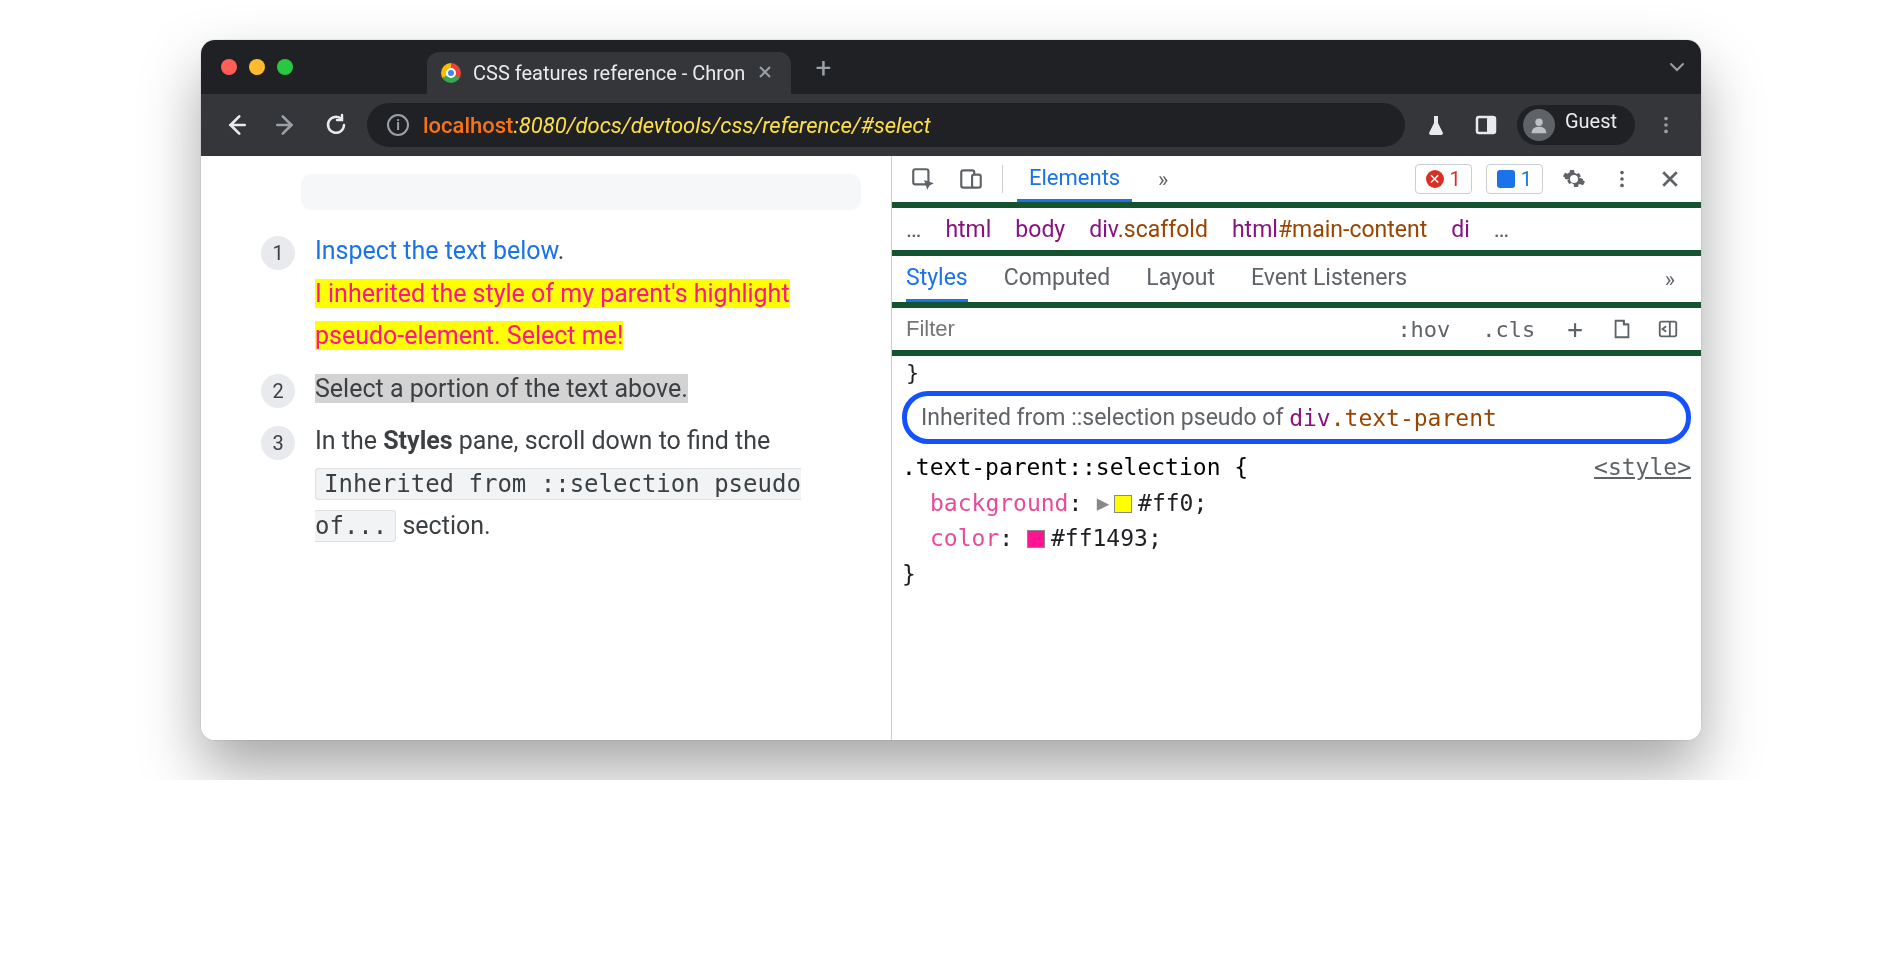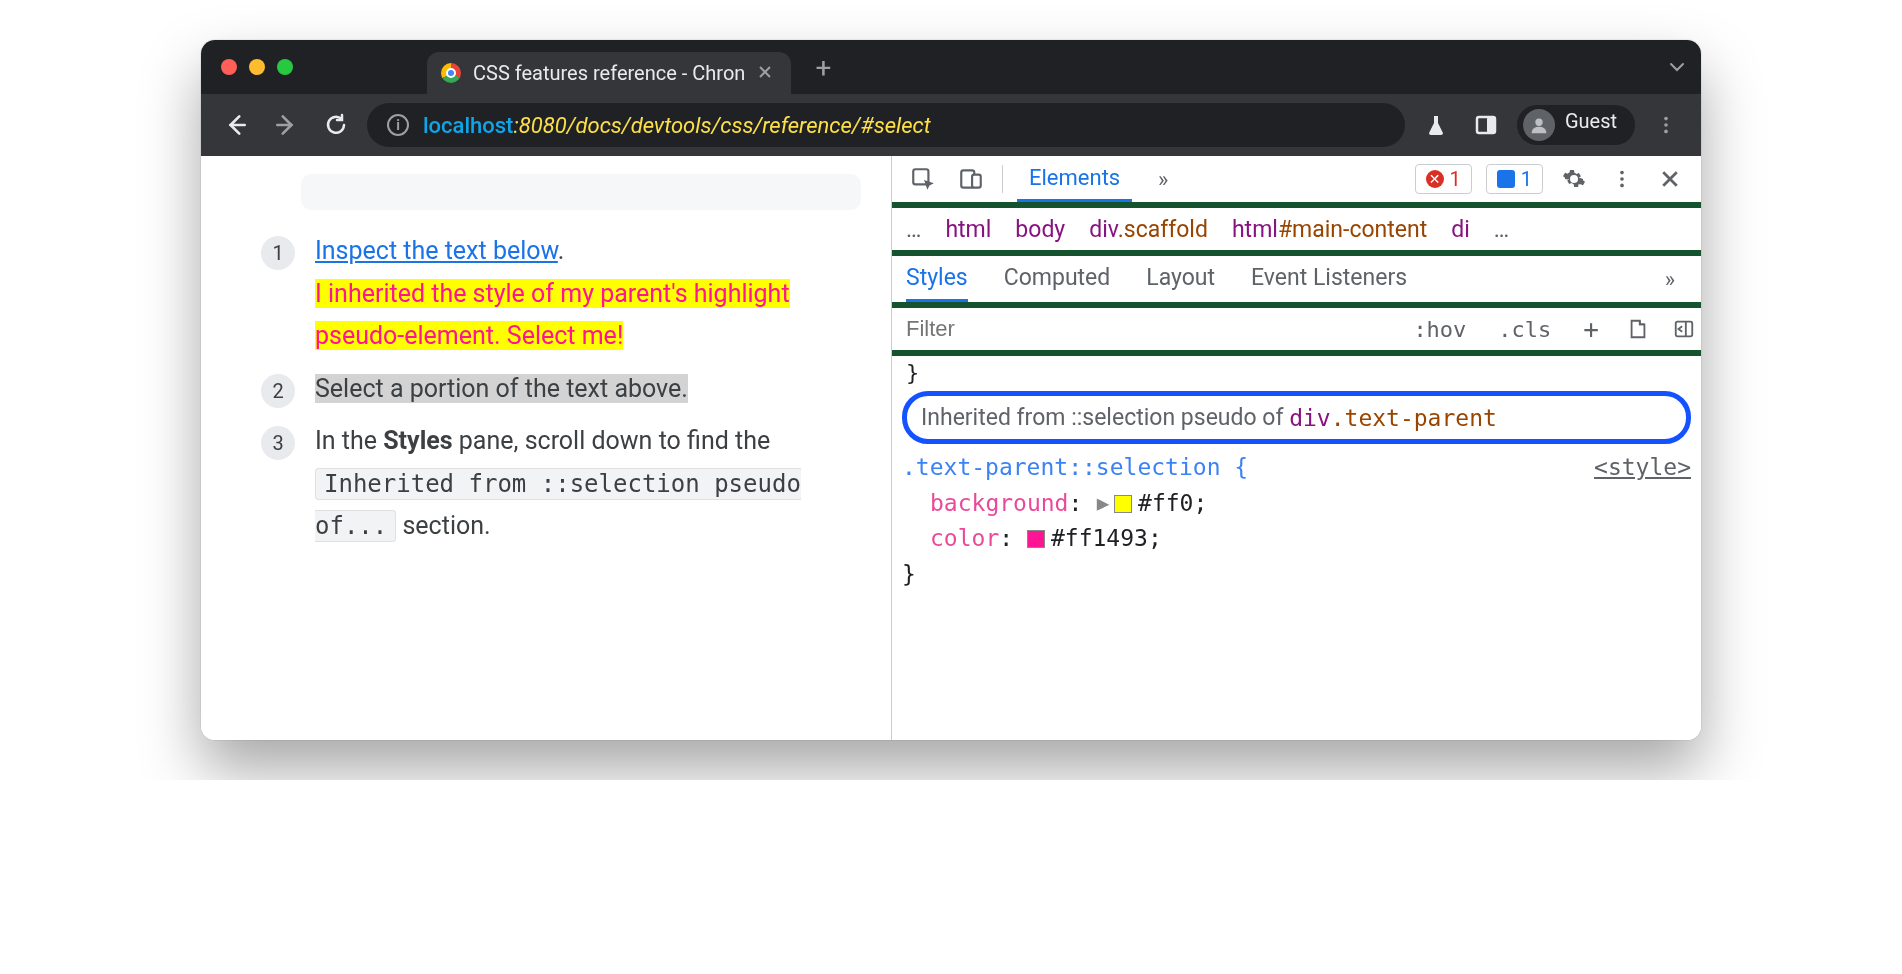--- a/index.html
+++ b/index.html
@@ -64,34 +64,34 @@
     flex:1;
     background:#202124;
     border-radius: 30px;
     height: 44px;
     display:flex;align-items:center;gap:14px;
     padding: 0 20px;
     color:#e8eaed; font-size:22px;
   }
   .info-icon{width:22px;height:22px;border-radius:50%;border:2px solid #9aa0a6;color:#9aa0a6;display:flex;align-items:center;justify-content:center;font-size:14px;font-weight:bold;}
   .url { white-space:nowrap;}
-  .url .host{color:#0ea5e9;font-weight:500;}
+  .url .host{color:#f97316;font-weight:500;}
   .url .rest{color:#fde047;font-style:italic;}
   .iconbtn{width:38px;height:38px;display:flex;align-items:center;justify-content:center;color:#e8eaed;cursor:pointer;}
   .guest-chip{display:flex;gap:10px;background:#202124;border-radius:22px;padding:4px 18px 4px 6px;color:#e8eaed;font-size:20px;cursor:pointer;}
   .avatar{width:32px;height:32px;border-radius:50%;background:#5f6368;display:flex;align-items:center;justify-content:center;}
 
   
   .content { flex:1; display:flex; min-height:0; }
   .page { width: 690px; background:#fff; padding: 18px 30px 20px 60px; overflow:hidden;}
   .page-header{ background:#f6f7f8;border-radius:10px;height:36px;margin-bottom:20px;margin-left:40px;}
   ol.steps{list-style:none;counter-reset:step;font-size:25px;color:#3c4043;line-height:1.7;}
   ol.steps li{display:flex;gap:20px;margin-bottom:10px;}
   .badge{flex:none;width:34px;height:34px;border-radius:50%;background:#e8eaed;color:#3c4043;display:flex;align-items:center;justify-content:center;font-size:20px;margin-top:6px;}
-  .link{color:#1a73e8;text-decoration:underline;cursor:pointer;}
+  .link{color:#1a73e8;cursor:pointer;}
   .hl{background:#ffff00;color:#ff1493;}
   .sel{background:#d3d3d3;}
   .code{background:#f1f3f4;border:1px solid #e0e0e0;border-radius:4px;font-family:ui-monospace,Menlo,monospace;padding:1px 8px;font-size:24px;}
   b{font-weight:700;}
 
   
   .devtools{flex:1;background:#fff;border-left:1px solid #cacdd1;display:flex;flex-direction:column;font-size:22px;color:#202124;}
   .dt-row{display:flex;align-items:center;border-bottom:6px solid #14532d;}
   .dt-toolbar{height:52px;gap:14px;padding:0 14px;}
   .dt-icon{width:34px;height:34px;display:flex;align-items:center;justify-content:center;color:#5f6368;cursor:pointer;}
@@ -107,32 +107,32 @@
   .breadcrumb{height:48px;padding:0 14px;gap:24px;font-size:23px;}
   .crumb{color:#881280;cursor:pointer;white-space:nowrap;}
   .crumb .cls{color:#994500;}
   .crumb .id{color:#994500;}
   .ell{color:#5f6368;}
 
   .subtabs{height:52px;padding:0 14px;gap:36px;}
   .subtab{color:#5f6368;cursor:pointer;height:100%;display:flex;align-items:center;border-bottom:3px solid transparent;font-size:23px;}
   .subtab.active{color:#1a73e8;border-bottom-color:#1a73e8;}
 
-  .filterbar{height:48px;padding:0 0 0 14px;gap:12px;}
+  .filterbar{height:48px;padding:0 16px 0 14px;gap:12px;}
   .filter-input{flex:1;border:none;outline:none;font-size:22px;color:#5f6368;padding:4px 0;background:transparent;}
   .mono-btn{font-family:ui-monospace,Menlo,monospace;color:#5f6368;padding:0 10px;cursor:pointer;font-size:22px;}
 
   .styles-body{flex:1;padding:4px 10px 10px 10px;overflow:hidden;}
   .paren{font-family:ui-monospace,Menlo,monospace;color:#202124;font-size:22px;padding-left:4px;}
   .inh-box{border:5px solid #1452ff;border-radius:26px;padding:8px 14px;margin:6px 0 6px 0;display:flex;align-items:flex-end;font-size:23px;color:#5f6368;}
   .inh-box .sel-part{color:#881280;}
   .inh-box .cls-part{color:#994500;}
   .rule{font-family:ui-monospace,Menlo,monospace;font-size:23px;line-height:1.55;}
   .rule-head{display:flex;justify-content:space-between;}
-  .rule-head .selector{color:#3b82f6;}
+  .rule-head .selector{color:#000000;}
   .rule-head .src{color:#5f6368;text-decoration:underline;cursor:pointer;}
   .decl{padding-left:28px;}
   .prop{color:#ec4899;}
   .val-swatch{display:inline-block;width:18px;height:18px;border:1px solid #888;vertical-align:-2px;margin-right:6px;}
   .tri{color:#888;display:inline-block;transform:scale(0.9);margin-right:4px;}
 
   svg{display:block;}
 </style>
 </head>
 <body>

